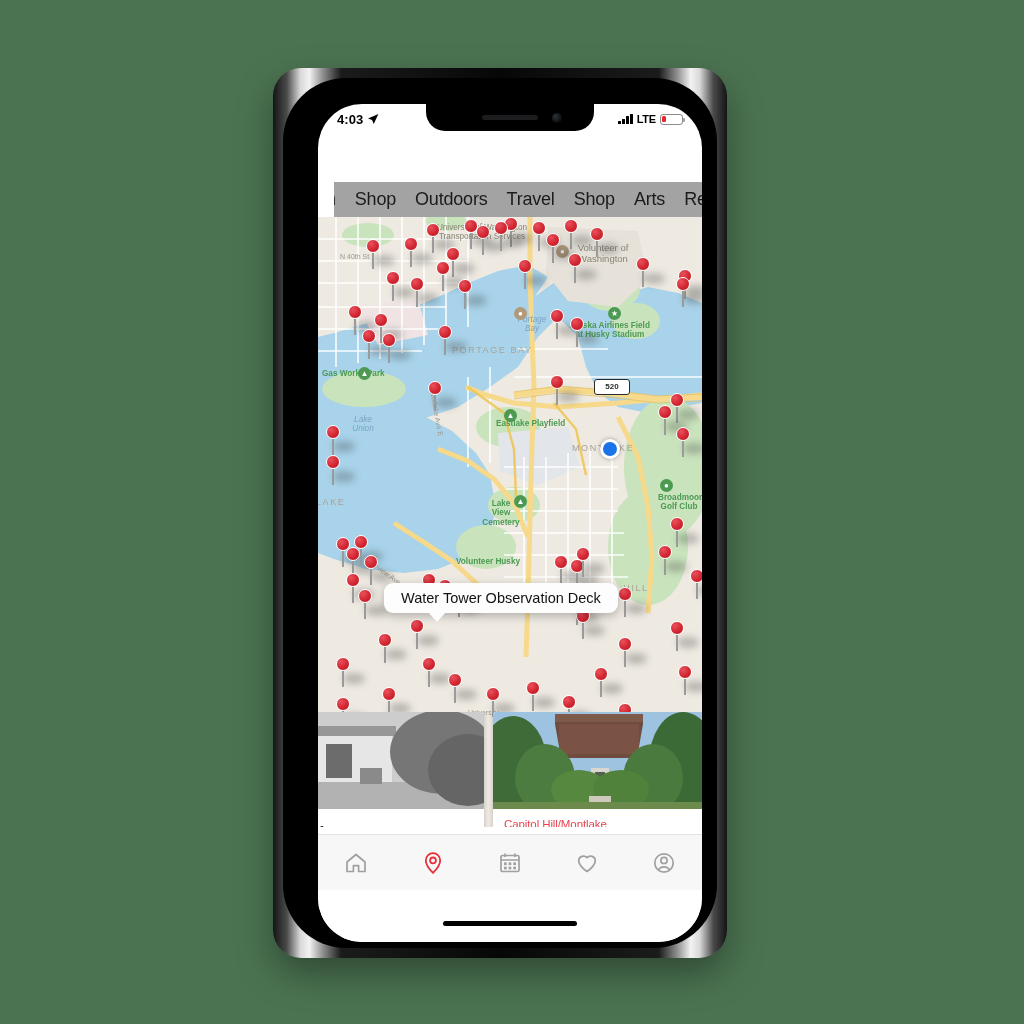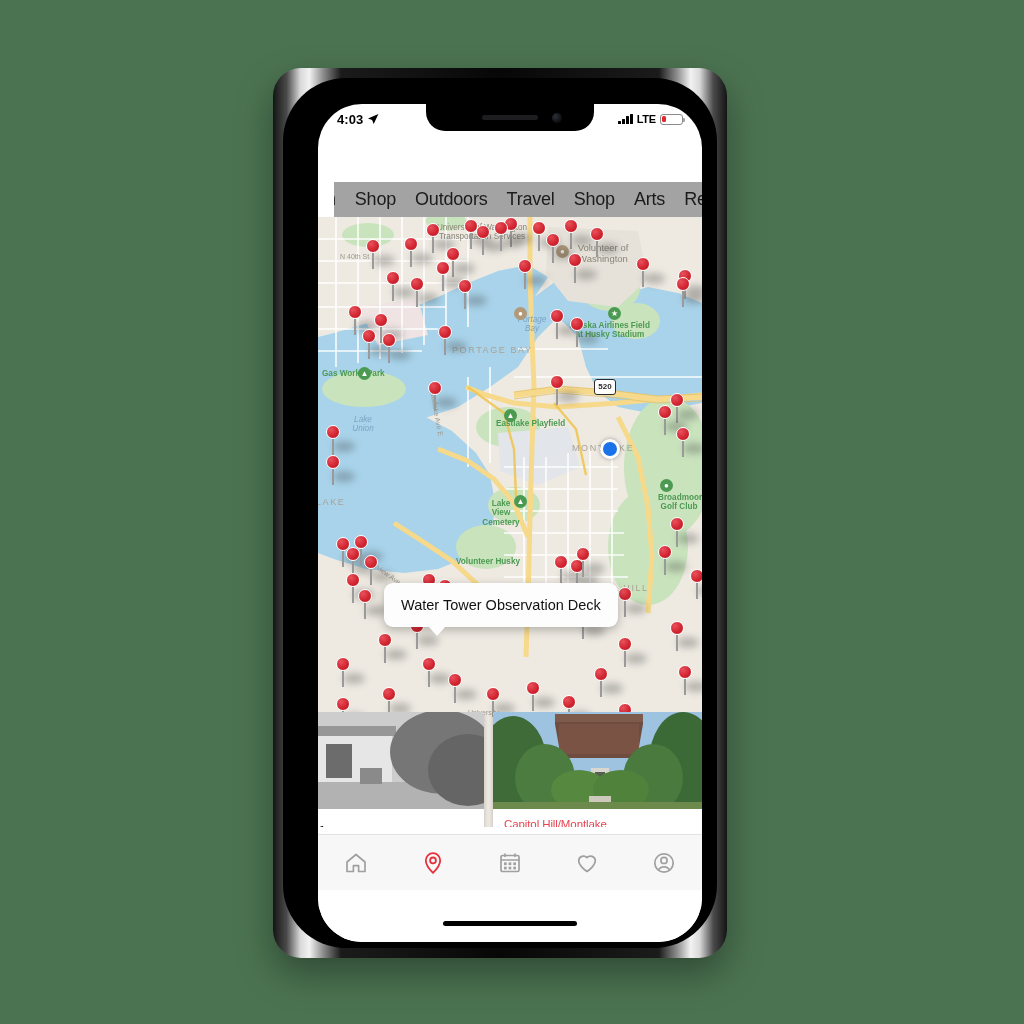--- a/index.html
+++ b/index.html
@@ -102,33 +102,33 @@
     background:rgba(60,60,60,.30);filter:blur(3.5px);}
 
   
   .userdot{position:absolute;width:20px;height:20px;border-radius:50%;
     background:#1a73e8;border:3px solid #fff;box-sizing:border-box;
     box-shadow:0 0 4px rgba(0,0,0,.35);}
 
   
   .callout{
     position:absolute;left:66px;top:366px;z-index:22;
-    background:#fdfdfd;border-radius:9px;padding:14px 17px;
+    background:#fdfdfd;border-radius:9px;padding:7px 17px;
     box-shadow:0 3px 10px rgba(0,0,0,.26);
     font-size:14.5px;color:#111;white-space:nowrap;
   }
   .callout::after{
     content:"";position:absolute;left:44px;bottom:-9px;
     border-left:9px solid transparent;border-right:9px solid transparent;
     border-top:10px solid #fdfdfd;
   }
 
   
   .shield{
-    position:absolute;width:22px;height:16px;border-radius:3px;background:#fff;
+    position:absolute;width:36px;height:16px;border-radius:3px;background:#fff;
     border:1.6px solid #2b2b2b;box-sizing:border-box;
     font-size:8px;font-weight:bold;color:#2b2b2b;text-align:center;line-height:13px;
   }
   
   .poi{position:absolute;width:13px;height:13px;border-radius:50%;
     display:flex;align-items:center;justify-content:center;font-size:8px;color:#fff;}
   .poi.green{background:#4c9a52;}
   .poi.brown{background:#b09a7a;}
 
   

